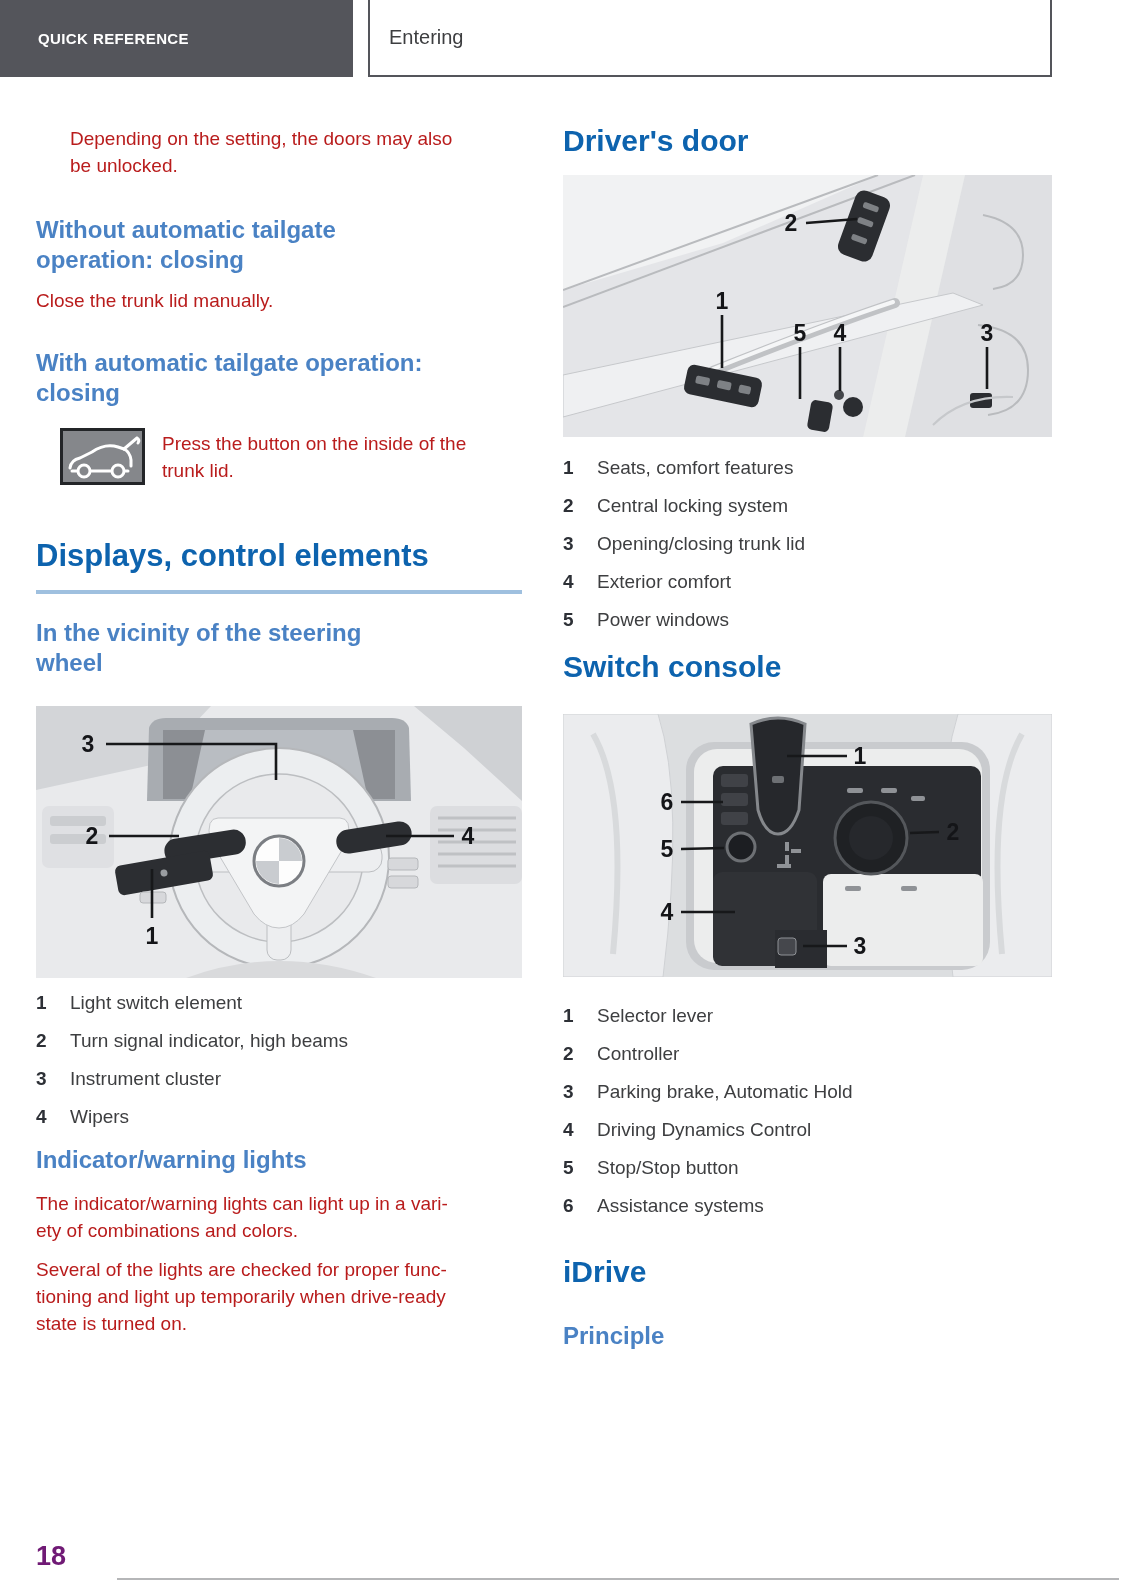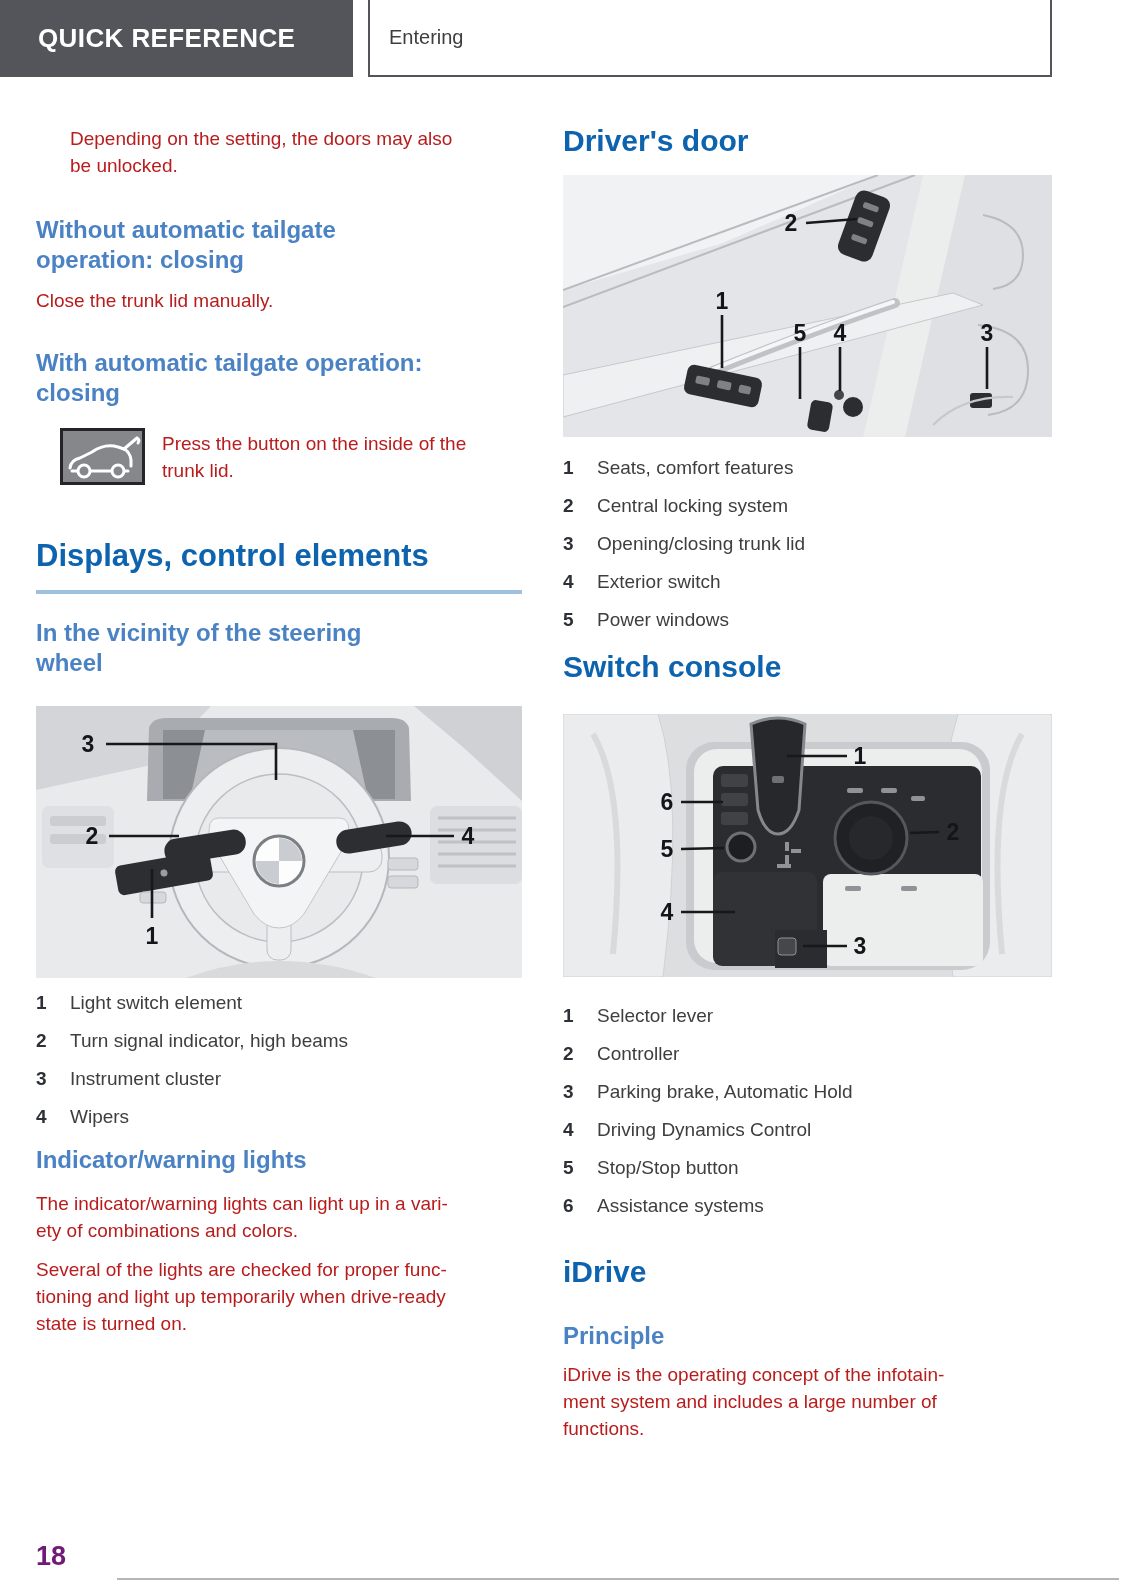--- a/index.html
+++ b/index.html
@@ -4,21 +4,21 @@
 <style>
   html,body { margin:0; padding:0; background:#ffffff; }
   .page {
     position:relative; width:1142px; height:1590px; background:#ffffff;
     font-family:"Liberation Sans", sans-serif; overflow:hidden; color:#3d3e40;
   }
   
   .hdr-tab {
     position:absolute; left:0; top:0; width:353px; height:77px;
     background:#54555b; color:#ffffff; display:flex; align-items:center;
-    padding-left:38px; box-sizing:border-box; font-size:26px; font-weight:bold;
+    padding-left:38px; box-sizing:border-box; font-size:15px; font-weight:bold;
     letter-spacing:0.4px;
   }
   .hdr-box {
     position:absolute; left:368px; top:-3px; width:684px; height:80px;
     background:#ffffff; border:2px solid #54555b; box-sizing:border-box;
     display:flex; align-items:center; padding-left:19px; font-size:20px; color:#3d3e40;
   }
   
   .col { position:absolute; top:77px; }
   .col-left  { left:36px;  width:486px; }
@@ -243,21 +243,21 @@
       <div class="legend-row">
         <span class="legend-num">2</span>
         <span class="legend-label">Central locking system</span>
       </div>
       <div class="legend-row">
         <span class="legend-num">3</span>
         <span class="legend-label">Opening/closing trunk lid</span>
       </div>
       <div class="legend-row">
         <span class="legend-num">4</span>
-        <span class="legend-label">Exterior switch</span>
+        <span class="legend-label">Exterior comfort</span>
       </div>
       <div class="legend-row">
         <span class="legend-num">5</span>
         <span class="legend-label">Power windows</span>
       </div>
     </div>
 
     <h2 class="main" style="margin-top:17px">Switch console</h2>
 
     <div class="figure" style="margin-top:30px; width:489px; height:263px">
@@ -335,20 +335,17 @@
       </div>
       <div class="legend-row">
         <span class="legend-num">6</span>
         <span class="legend-label">Assistance systems</span>
       </div>
     </div>
 
     <h2 class="main" style="margin-top:36px">iDrive</h2>
 
     <h3 class="sub" style="margin-top:32px">Principle</h3>
-    <p class="body pre" style="margin-top:10px">iDrive is the operating concept of the infotain-
-ment system and includes a large number of
-functions.</p>
   </div>
 
   <div class="page-num">18</div>
   <div class="footer-rule"></div>
 </div>
 
 </body></html>

